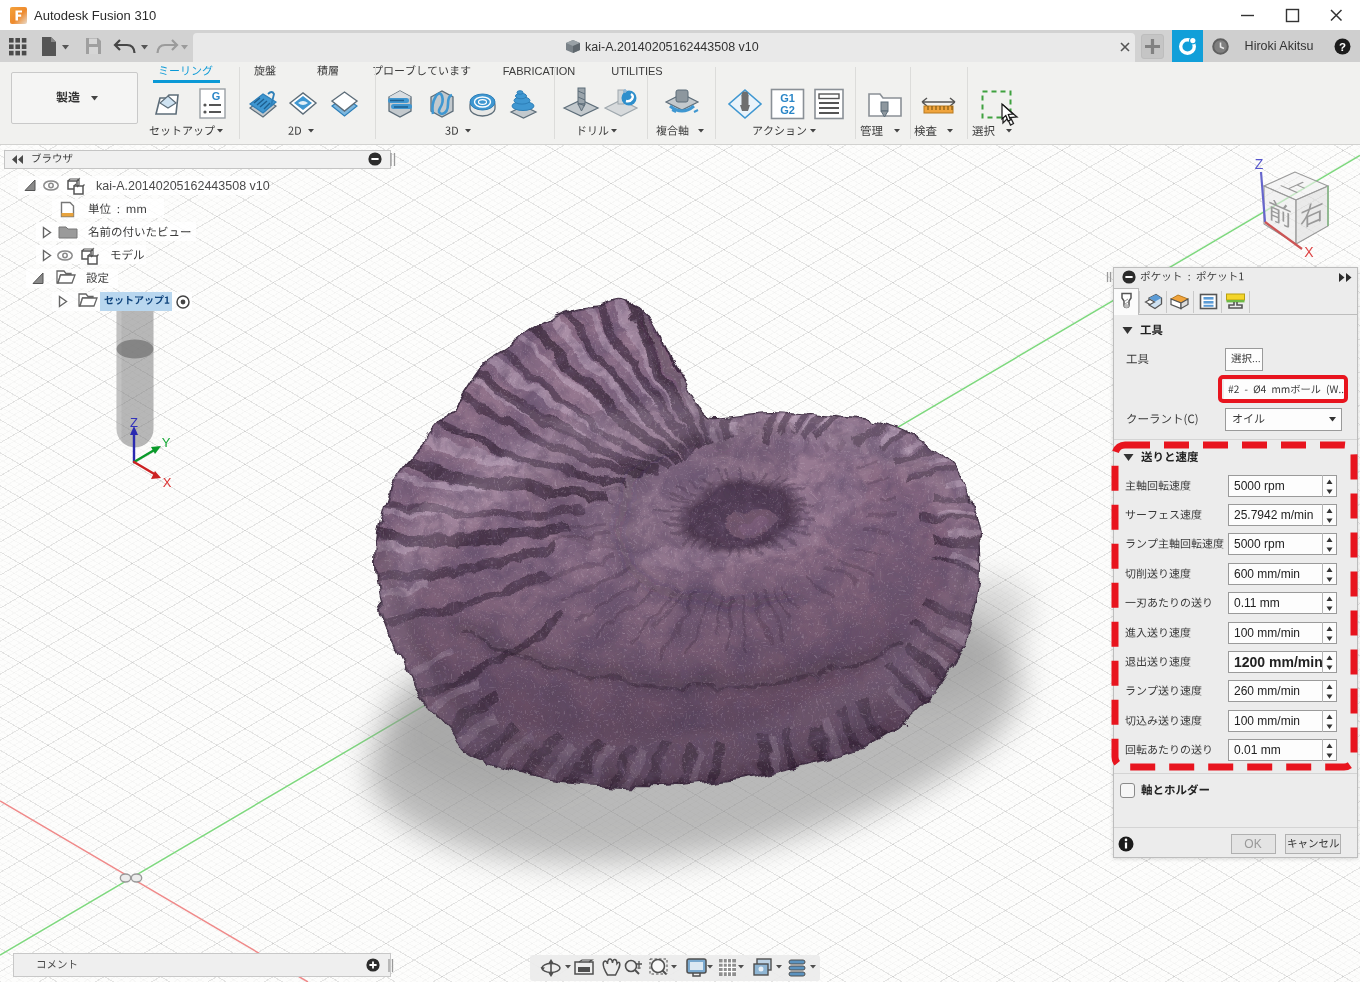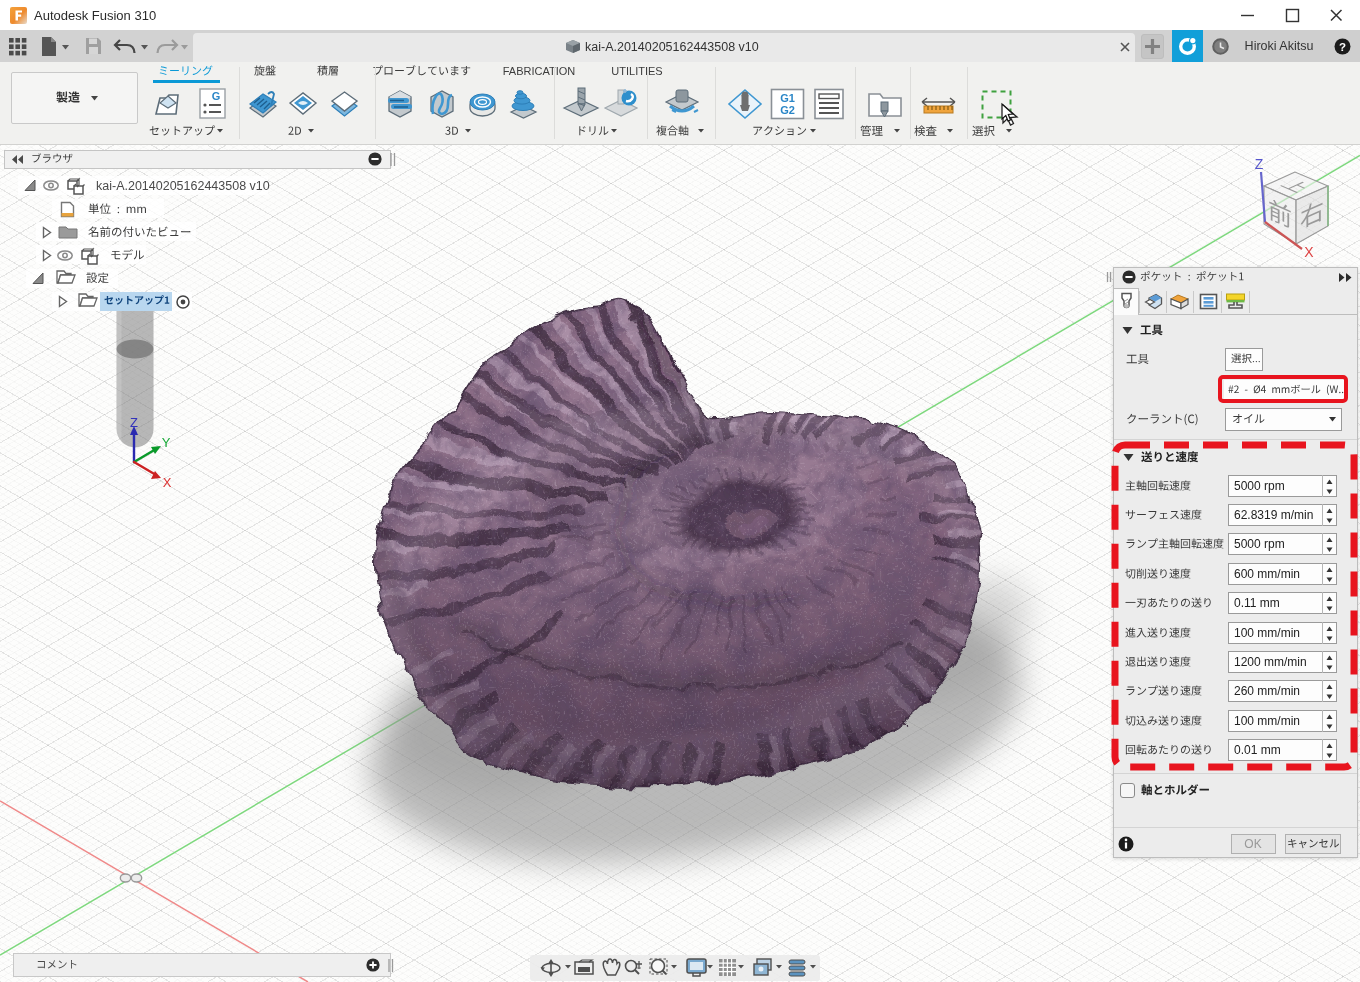--- a/index.html
+++ b/index.html
@@ -938,21 +938,21 @@
 <div style="position:absolute;left:1125px;top:508.8px;line-height:0"><svg width="77" height="14" viewBox="0 0 77 14" style="overflow:visible" fill="#3a3a3a">
       <path transform="translate(0.0,9.7) scale(0.011000,-0.011000)" d="M67 578V491C79 492 124 494 167 494H275V333C275 295 272 252 271 242H359C358 252 355 296 355 333V494H640V453C640 173 549 87 367 17L434 -46C663 56 720 193 720 459V494H830C874 494 911 493 922 492V576C908 574 874 571 830 571H720V696C720 735 724 768 725 778H635C637 768 640 735 640 696V571H355V699C355 734 359 762 360 772H271C274 749 275 720 275 699V571H167C125 571 76 576 67 578Z"></path>
       <path transform="translate(11.0,9.7) scale(0.011000,-0.011000)" d="M102 433V335C133 338 186 340 241 340C316 340 715 340 790 340C835 340 877 336 897 335V433C875 431 839 428 789 428C715 428 315 428 241 428C185 428 132 431 102 433Z"></path>
       <path transform="translate(22.0,9.7) scale(0.011000,-0.011000)" d="M861 665 800 704C781 699 762 699 747 699C701 699 302 699 245 699C212 699 173 702 145 705V617C171 618 205 620 245 620C302 620 698 620 756 620C742 524 696 385 625 294C541 187 429 102 235 53L303 -22C487 36 606 129 697 246C776 349 824 510 846 615C850 634 854 651 861 665Z"></path>
       <path transform="translate(33.0,9.7) scale(0.011000,-0.011000)" d="M155 77V-7C179 -5 205 -4 227 -4H780C796 -4 827 -5 847 -7V77C827 74 804 72 780 72H538V440H733C756 440 782 439 804 437V517C783 515 758 513 733 513H273C257 513 225 514 204 517V437C225 439 257 440 273 440H457V72H227C204 72 178 74 155 77Z"></path>
       <path transform="translate(44.0,9.7) scale(0.011000,-0.011000)" d="M800 669 749 708C733 703 707 700 674 700C637 700 328 700 288 700C258 700 201 704 187 706V615C198 616 253 620 288 620C323 620 642 620 678 620C653 537 580 419 512 342C409 227 261 108 100 45L164 -22C312 45 447 155 554 270C656 179 762 62 829 -27L899 33C834 112 712 242 607 332C678 422 741 539 775 625C781 639 794 661 800 669Z"></path>
       <path transform="translate(55.0,9.7) scale(0.011000,-0.011000)" d="M60 771C124 726 199 659 231 610L291 660C255 708 180 773 114 816ZM262 445H49V375H189V120C139 78 81 36 36 5L75 -72C129 -27 180 16 228 59C292 -20 382 -56 513 -61C624 -65 831 -63 940 -58C943 -35 956 1 965 18C846 10 622 7 513 12C397 16 309 51 262 124ZM430 528H587V400H430ZM660 528H826V400H660ZM587 839V736H318V671H587V588H360V340H547C489 256 391 175 300 136C316 122 338 97 348 79C434 123 525 204 587 293V49H660V289C725 206 818 125 899 82C910 100 933 126 950 140C861 179 757 259 694 340H899V588H660V671H945V736H660V839Z"></path>
       <path transform="translate(66.0,9.7) scale(0.011000,-0.011000)" d="M386 647V560H225V498H386V332H775V498H937V560H775V647H701V560H458V647ZM701 498V392H458V498ZM758 206C716 154 658 112 589 79C521 113 464 155 425 206ZM239 268V206H391L353 191C393 134 447 86 511 47C416 14 309 -6 200 -17C212 -33 227 -62 232 -80C358 -65 480 -38 587 7C682 -37 795 -66 917 -82C927 -63 945 -33 961 -17C854 -6 753 15 667 46C752 95 822 160 867 246L820 271L807 268ZM121 741V452C121 307 114 103 31 -40C49 -48 80 -68 93 -81C180 70 193 297 193 452V673H943V741H568V840H491V741Z"></path>
     </svg></div>
 <div style="position:absolute;left:1228px;top:504px;width:109px;height:22px;background:#fdfdfd;border:1px solid #9a9a9a"></div>
-<div style="position:absolute;left:1234px;top:515px;transform:translate(0,-50%);font-size:12px;font-weight:normal;color:#222;white-space:nowrap;">62.8319 m/min</div>
+<div style="position:absolute;left:1234px;top:515px;transform:translate(0,-50%);font-size:12px;font-weight:normal;color:#222;white-space:nowrap;">25.7942 m/min</div>
 <div style="position:absolute;left:1322px;top:504px;width:1px;height:22px;background:#b5b5b5"></div>
 <svg style="position:absolute;left:1326px;top:507.5px;overflow:visible" width="7" height="6" viewBox="0 0 7 6">
     <path d="M3.5 0.5 L0.5 5 L6.5 5 Z" fill="#333"></path>
   </svg>
 <svg style="position:absolute;left:1326px;top:517.5px;overflow:visible" width="7" height="6" viewBox="0 0 7 6">
     <path d="M0.5 0.5 L3.5 5 L6.5 0.5 Z" fill="#333"></path>
   </svg>
 <div style="position:absolute;left:1125px;top:537.8px;line-height:0"><svg width="99" height="14" viewBox="0 0 99 14" style="overflow:visible" fill="#3a3a3a">
       <path transform="translate(0.0,9.7) scale(0.011000,-0.011000)" d="M231 745V662C258 664 290 665 321 665C376 665 657 665 713 665C747 665 781 664 805 662V745C781 741 746 740 714 740C655 740 375 740 321 740C289 740 257 741 231 745ZM878 481 821 517C810 511 789 509 766 509C715 509 289 509 239 509C212 509 178 511 141 515V431C177 433 215 434 239 434C299 434 721 434 770 434C752 362 712 277 651 213C566 123 441 59 299 30L361 -41C488 -6 614 53 719 168C793 249 838 353 865 452C867 459 873 472 878 481Z"></path>
       <path transform="translate(11.0,9.7) scale(0.011000,-0.011000)" d="M227 733 170 672C244 622 369 515 419 463L482 526C426 582 298 686 227 733ZM141 63 194 -19C360 12 487 73 587 136C738 231 855 367 923 492L875 577C817 454 695 306 541 209C446 150 316 89 141 63Z"></path>
@@ -1028,21 +1028,21 @@
   </svg>
 <div style="position:absolute;left:1125px;top:655.8px;line-height:0"><svg width="66" height="14" viewBox="0 0 66 14" style="overflow:visible" fill="#3a3a3a">
       <path transform="translate(0.0,9.7) scale(0.011000,-0.011000)" d="M69 765C134 721 209 654 241 605L300 654C265 703 190 768 124 810ZM880 428C841 392 776 344 722 309C699 344 681 381 666 422H860V797H402V158L333 143L346 72C439 95 562 126 679 156L673 222L475 175V422H599C652 252 752 124 906 65C917 85 938 114 955 129C874 155 807 201 756 263C813 295 883 341 939 384ZM475 732H787V641H475ZM475 487V582H787V487ZM262 445H49V375H189V120C139 78 81 36 36 5L75 -72C129 -27 180 16 228 59C292 -20 382 -56 513 -61C624 -65 831 -63 940 -58C943 -35 956 1 965 18C846 10 622 7 513 12C397 16 309 51 262 124Z"></path>
       <path transform="translate(11.0,9.7) scale(0.011000,-0.011000)" d="M151 745V400H456V57H188V335H113V-80H188V-17H816V-78H893V335H816V57H534V400H853V745H775V472H534V835H456V472H226V745Z"></path>
       <path transform="translate(22.0,9.7) scale(0.011000,-0.011000)" d="M60 771C124 726 199 659 231 610L291 660C256 708 181 773 114 816ZM390 811C427 761 464 694 477 649H351V582H587V470L586 443H318V375H578C559 288 501 192 325 121C343 108 366 82 375 66C536 138 608 230 639 320C688 193 773 107 903 62C914 82 934 110 951 125C817 164 732 249 689 375H949V443H660L661 469V582H919V649H485L546 677C532 722 494 788 453 837ZM788 840C767 790 727 718 695 672L756 649C790 691 830 757 865 815ZM262 445H49V375H189V120C139 78 81 36 36 5L75 -72C129 -27 180 16 228 59C292 -20 382 -56 513 -61C624 -65 831 -63 940 -58C943 -35 956 1 965 18C846 10 622 7 513 12C397 16 309 51 262 124Z"></path>
       <path transform="translate(33.0,9.7) scale(0.011000,-0.011000)" d="M339 789 251 792C249 765 247 736 243 706C231 625 212 478 212 383C212 318 218 262 223 224L300 230C294 280 293 314 298 353C310 484 426 666 551 666C656 666 710 552 710 394C710 143 540 54 323 22L370 -50C618 -5 792 117 792 395C792 605 697 738 564 738C437 738 333 613 292 511C298 581 318 716 339 789Z"></path>
       <path transform="translate(44.0,9.7) scale(0.011000,-0.011000)" d="M60 771C124 726 199 659 231 610L291 660C255 708 180 773 114 816ZM262 445H49V375H189V120C139 78 81 36 36 5L75 -72C129 -27 180 16 228 59C292 -20 382 -56 513 -61C624 -65 831 -63 940 -58C943 -35 956 1 965 18C846 10 622 7 513 12C397 16 309 51 262 124ZM430 528H587V400H430ZM660 528H826V400H660ZM587 839V736H318V671H587V588H360V340H547C489 256 391 175 300 136C316 122 338 97 348 79C434 123 525 204 587 293V49H660V289C725 206 818 125 899 82C910 100 933 126 950 140C861 179 757 259 694 340H899V588H660V671H945V736H660V839Z"></path>
       <path transform="translate(55.0,9.7) scale(0.011000,-0.011000)" d="M386 647V560H225V498H386V332H775V498H937V560H775V647H701V560H458V647ZM701 498V392H458V498ZM758 206C716 154 658 112 589 79C521 113 464 155 425 206ZM239 268V206H391L353 191C393 134 447 86 511 47C416 14 309 -6 200 -17C212 -33 227 -62 232 -80C358 -65 480 -38 587 7C682 -37 795 -66 917 -82C927 -63 945 -33 961 -17C854 -6 753 15 667 46C752 95 822 160 867 246L820 271L807 268ZM121 741V452C121 307 114 103 31 -40C49 -48 80 -68 93 -81C180 70 193 297 193 452V673H943V741H568V840H491V741Z"></path>
     </svg></div>
 <div style="position:absolute;left:1228px;top:651px;width:109px;height:22px;background:#fdfdfd;border:1px solid #9a9a9a"></div>
-<div style="position:absolute;left:1234px;top:662px;transform:translate(0,-50%);font-size:12px;font-weight:normal;color:#222;white-space:nowrap;">1200 mm/min</div>
+<div style="position:absolute;left:1234px;top:662px;transform:translate(0,-50%);font-size:14px;font-weight:bold;color:#222;white-space:nowrap;">1200 mm/min</div>
 <div style="position:absolute;left:1322px;top:651px;width:1px;height:22px;background:#b5b5b5"></div>
 <svg style="position:absolute;left:1326px;top:654.5px;overflow:visible" width="7" height="6" viewBox="0 0 7 6">
     <path d="M3.5 0.5 L0.5 5 L6.5 5 Z" fill="#333"></path>
   </svg>
 <svg style="position:absolute;left:1326px;top:664.5px;overflow:visible" width="7" height="6" viewBox="0 0 7 6">
     <path d="M0.5 0.5 L3.5 5 L6.5 0.5 Z" fill="#333"></path>
   </svg>
 <div style="position:absolute;left:1125px;top:684.8px;line-height:0"><svg width="77" height="14" viewBox="0 0 77 14" style="overflow:visible" fill="#3a3a3a">
       <path transform="translate(0.0,9.7) scale(0.011000,-0.011000)" d="M231 745V662C258 664 290 665 321 665C376 665 657 665 713 665C747 665 781 664 805 662V745C781 741 746 740 714 740C655 740 375 740 321 740C289 740 257 741 231 745ZM878 481 821 517C810 511 789 509 766 509C715 509 289 509 239 509C212 509 178 511 141 515V431C177 433 215 434 239 434C299 434 721 434 770 434C752 362 712 277 651 213C566 123 441 59 299 30L361 -41C488 -6 614 53 719 168C793 249 838 353 865 452C867 459 873 472 878 481Z"></path>
       <path transform="translate(11.0,9.7) scale(0.011000,-0.011000)" d="M227 733 170 672C244 622 369 515 419 463L482 526C426 582 298 686 227 733ZM141 63 194 -19C360 12 487 73 587 136C738 231 855 367 923 492L875 577C817 454 695 306 541 209C446 150 316 89 141 63Z"></path>

